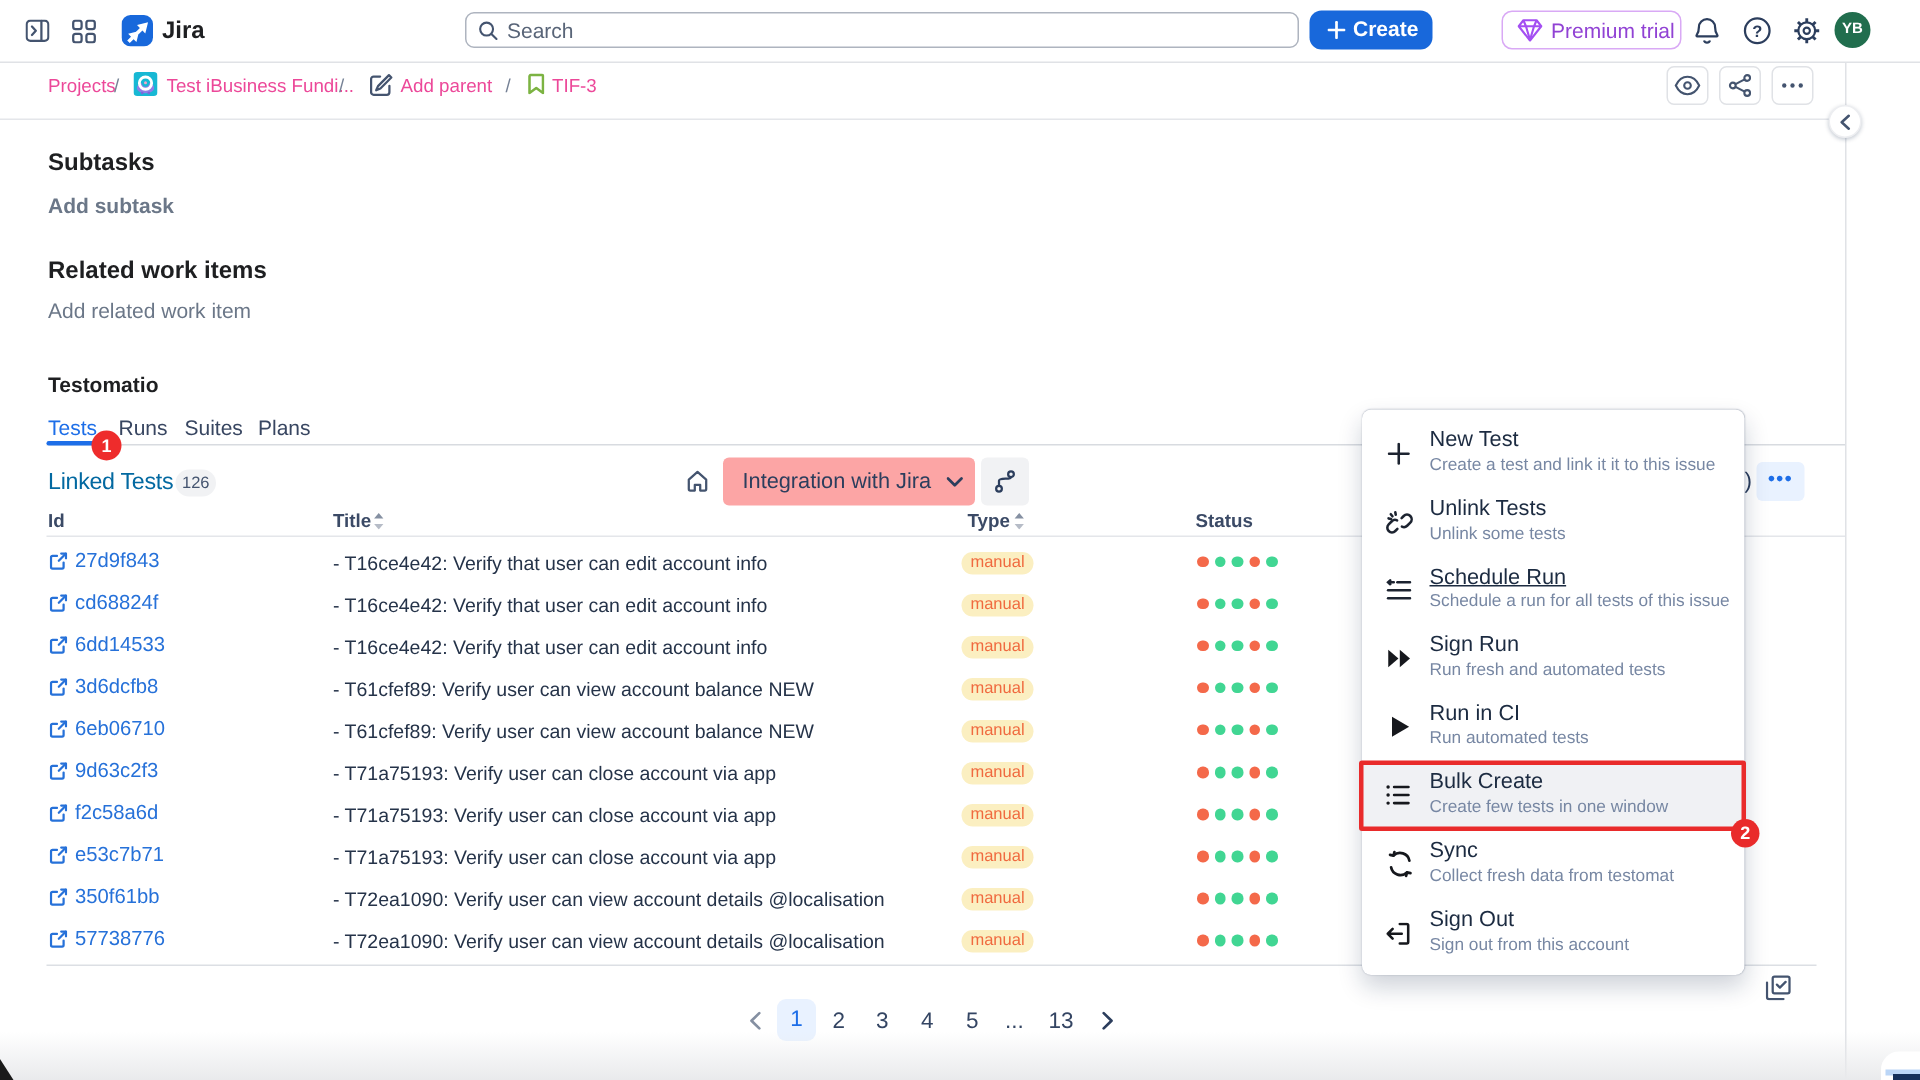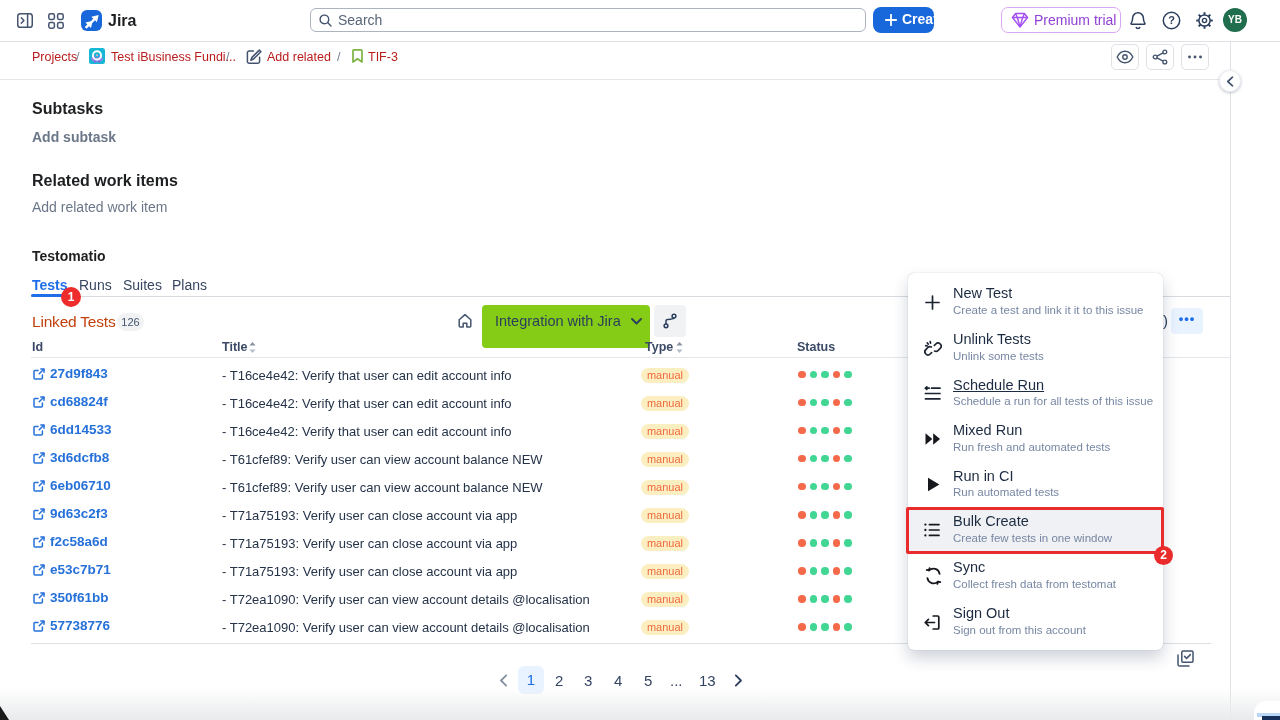--- a/index.html
+++ b/index.html
@@ -5,54 +5,54 @@
 * { margin:0; padding:0; box-sizing:border-box; }
 html,body { width:1280px; height:720px; overflow:hidden; }
 body { font-family:"Liberation Sans", sans-serif; background:#fff; position:relative; }
 svg { display:block; }
 .abs { position:absolute; }
 
 #nav { position:absolute; left:0; top:0; width:1280px; height:42px; background:#fff; border-bottom:1px solid #E0E2E6; }
 #brandtxt { position:absolute; left:108px; top:12px; font-size:16px; font-weight:bold; color:#1E1F21; }
 #search { position:absolute; left:310px; top:8px; width:556px; height:24px; border:1px solid #AEB4BF; border-radius:6px; }
 #search span { position:absolute; left:27px; top:3px; font-size:14px; color:#596578; }
-#createbtn { position:absolute; left:873px; top:7px; width:61px; height:26px; background:#1868DB; border-radius:8px; }
+#createbtn { position:absolute; left:873px; top:7px; width:82px; height:26px; background:#1868DB; border-radius:8px; }
 #createbtn span { position:absolute; left:29px; top:4px; color:#fff; font-size:14px; font-weight:bold; }
 #premium { position:absolute; left:1001px; top:7px; width:120px; height:26px; border:1px solid #D9A9F5; border-radius:7px; background:#fff; }
 #premium span { position:absolute; left:32px; top:4px; font-size:14px; font-weight:500; color:#9142D4; }
 #avatar { position:absolute; left:1223px; top:8px; width:24px; height:24px; border-radius:50%; background:#216E4E; color:#fff; font-size:10px; font-weight:bold; text-align:center; line-height:24px; }
 
 #crumbrow { position:absolute; left:0; top:42px; width:1231px; height:38px; border-bottom:1px solid #E4E6EA; background:#fff; }
-.crumb { position:absolute; top:50px; font-size:12.5px; color:#b91c1c; }
+.crumb { position:absolute; top:50px; font-size:12.5px; color:#ec4899; }
 .slash { color:#758195; }
 .iconbtn { position:absolute; top:44px; width:28px; height:26px; border:1px solid #E0E2E6; border-radius:5px; background:#fff; }
 .iconbtn svg { margin:4px auto 0; }
 #rightline { position:absolute; left:1230px; top:42px; width:1px; height:678px; background:#E0E2E6; }
 #collapsecirc { position:absolute; left:1219px; top:70px; width:22px; height:22px; background:#fff; border:1px solid #EDEEF1; border-radius:50%; box-shadow:0 1px 3px rgba(9,30,66,.25); z-index:5; }
 
 .h2 { position:absolute; left:32px; font-size:16px; font-weight:bold; color:#1E1F21; }
 .grayline { position:absolute; left:32px; font-size:14px; color:#6B7788; }
 .tab { position:absolute; top:277px; font-size:14px; color:#384661; }
 #tabline { position:absolute; left:31px; top:296px; width:1199px; height:1px; background:#D8DBE0; }
 #tabactive { position:absolute; left:31px; top:294px; width:33px; height:3px; background:#1D6EE8; border-radius:2px; }
 #badge1 { position:absolute; left:61px; top:287px; width:20px; height:20px; background:#EE2C2C; border-radius:50%; color:#fff; font-size:12px; font-weight:bold; text-align:center; line-height:20px; z-index:3; }
-#linkedtests { position:absolute; left:32px; top:313px; font-size:15.5px; font-weight:500; color:#c2410c; letter-spacing:-0.2px; }
+#linkedtests { position:absolute; left:32px; top:313px; font-size:15.5px; font-weight:500; color:#0369a1; letter-spacing:-0.2px; }
 #badge126 { position:absolute; left:117px; top:313px; width:27px; height:18px; background:#F1F2F4; border-radius:9px; color:#44546F; font-size:11px; text-align:center; line-height:18px; }
-#intdrop { position:absolute; left:482px; top:305px; width:168px; height:43px; background:#84cc16; border-radius:4px; }
+#intdrop { position:absolute; left:482px; top:305px; width:168px; height:32px; background:#fca5a5; border-radius:4px; }
 #intdrop span { position:absolute; left:13px; top:8px; font-size:14.5px; font-weight:500; color:#2C3E5D; }
 #branchbtn { position:absolute; left:654px; top:305px; width:32px; height:32px; background:#F1F2F4; border-radius:4px; }
 #parenbehind { position:absolute; left:1163px; top:312px; font-size:15px; color:#2C3E5D; }
 #bluedots { position:absolute; left:1171px; top:308px; width:32px; height:26px; background:#E9F2FF; border-radius:4px; color:#1D6EE8; font-weight:bold; font-size:13px; text-align:center; line-height:22px; letter-spacing:1px; }
 
 .th { position:absolute; top:340px; font-size:12.5px; font-weight:bold; color:#3B4A66; }
 #headline { position:absolute; left:31px; top:357px; width:1199px; height:1px; background:#E4E6EA; }
 #tablebottom { position:absolute; left:31px; top:643px; width:1180px; height:1px; background:#DCDFE4; }
 .row { position:absolute; left:0; width:1210px; height:28px; }
 .linkic { position:absolute; left:33px; top:7px; }
-.rowid { position:absolute; left:50px; top:5px; font-size:13.5px; font-weight:bold; color:#2671D9; }
+.rowid { position:absolute; left:50px; top:5px; font-size:13.5px; font-weight:normal; color:#2671D9; }
 .rowtitle { position:absolute; left:222px; top:7px; font-size:13px; color:#253349; }
 .manual { position:absolute; left:641px; top:7px; width:48px; height:15px; background:#FBEFC1; border-radius:8px; color:#F06A3F; font-size:11px; text-align:center; line-height:14px; }
 .dots { position:absolute; left:798px; top:10px; display:flex; gap:4px; }
 .dot { width:7.5px; height:7.5px; border-radius:50%; }
 .dr { background:#F4694A; } .dg { background:#41D693; }
 
 .pagnum { position:absolute; top:672px; font-size:15px; color:#344563; }
 #pg1 { position:absolute; left:518px; top:666px; width:26px; height:28px; background:#E9F2FF; border-radius:6px; color:#1D6EE8; font-size:15px; text-align:center; line-height:28px; }
 
 #menu { position:absolute; left:908px; top:273px; width:255px; height:377px; background:#fff; border-radius:6px; box-shadow:0 0 1px rgba(9,30,66,.3), 0 8px 16px rgba(9,30,66,.2); z-index:10; }
@@ -145,21 +145,21 @@
   <circle cx="8" cy="7.4" r="4.1" fill="none" stroke="#fff" stroke-width="1.9"></circle>
   <circle cx="8" cy="7.4" r="2.4" fill="#17B8D4"></circle>
   <circle cx="8" cy="7.2" r="1" fill="#F7A3C8"></circle>
 </svg>
 <span class="crumb" style="left:111px;">Test iBusiness Fundi...</span>
 <span class="crumb slash" style="left:226px;">/</span>
 <svg class="abs" style="left:246px; top:49px;" width="16" height="15" viewBox="0 0 16 15" fill="none" stroke="#44546F" stroke-width="1.5" stroke-linecap="round" stroke-linejoin="round">
   <path d="M13.3 1.1 l1.6 1.6 -7.3 7.3 -2.8 1.2 1.2 -2.8 z"></path>
   <path d="M13.6 8.2 v4.3 a1.7 1.7 0 0 1 -1.7 1.7 H3.1 a1.7 1.7 0 0 1 -1.7 -1.7 V3.7 A1.7 1.7 0 0 1 3.1 2 h4.3"></path>
 </svg>
-<span class="crumb" style="left:267px;">Add related</span>
+<span class="crumb" style="left:267px;">Add parent</span>
 <span class="crumb slash" style="left:337px;">/</span>
 <svg class="abs" style="left:352px; top:49px;" width="11" height="14" viewBox="0 0 11 14" fill="none" stroke="#7CB342" stroke-width="1.7" stroke-linejoin="round">
   <path d="M1 1.9 a1 1 0 0 1 1 -1 h7 a1 1 0 0 1 1 1 V13 L5.5 9.7 1 13 z"></path>
 </svg>
 <span class="crumb" style="left:368px;">TIF-3</span>
 <div class="iconbtn" style="left:1111px;">
   <svg width="18" height="16" viewBox="0 0 18 16" fill="none" stroke="#44546F" stroke-width="1.4">
     <path d="M1.2 8 C3 4.2 6 2.2 9 2.2 S15 4.2 16.8 8 C15 11.8 12 13.8 9 13.8 S3 11.8 1.2 8 Z"></path>
     <circle cx="9" cy="8" r="2.2"></circle>
   </svg>
@@ -186,21 +186,21 @@
     <path d="M6.5 1.2 L1.8 5.5 L6.5 9.8"></path>
   </svg>
 </div>
 
 <div class="h2" style="top:100px;">Subtasks</div>
 <div class="grayline" style="top:129px;font-weight:bold;">Add subtask</div>
 <div class="h2" style="top:172px;">Related work items</div>
 <div class="grayline" style="top:199px;">Add related work item</div>
 <div class="h2" style="top:248px; font-size:14px;">Testomatio</div>
 
-<span class="tab" style="left:32px; color:#1D6EE8; font-weight:700;">Tests</span>
+<span class="tab" style="left:32px; color:#1D6EE8; font-weight:400;">Tests</span>
 <span class="tab" style="left:79px;">Runs</span>
 <span class="tab" style="left:123px;">Suites</span>
 <span class="tab" style="left:172px;">Plans</span>
 <div id="tabline"></div>
 <div id="tabactive"></div>
 <div id="badge1">1</div>
 
 <div id="linkedtests">Linked Tests</div>
 <div id="badge126">126</div>
 <svg class="abs" style="left:457px; top:313px;" width="16" height="16" viewBox="0 0 16 16" fill="none" stroke="#44546F" stroke-width="1.5" stroke-linejoin="round">
@@ -454,21 +454,21 @@
     <line x1="1.4" y1="7.5" x2="16" y2="7.5"></line>
     <line x1="1.4" y1="12.8" x2="16" y2="12.8"></line>
   </svg>
   <span class="mi-title" style="top:103.5px;text-decoration:underline;">Schedule Run</span>
   <span class="mi-sub" style="top:122px;">Schedule a run for all tests of this issue</span>
 
   <svg class="mi-icon" style="top:159px;" width="18" height="14" viewBox="0 0 18 14" fill="#16181D">
     <path d="M1.5 1.2 L8.3 7 L1.5 12.8 Z"></path>
       <path d="M9.2 1.2 L16 7 L9.2 12.8 Z"></path>
   </svg>
-  <span class="mi-title" style="top:149px;">Mixed Run</span>
+  <span class="mi-title" style="top:149px;">Sign Run</span>
   <span class="mi-sub" style="top:167.5px;">Run fresh and automated tests</span>
 
   <svg class="mi-icon" style="top:204px; left:19px;" width="13" height="15" viewBox="0 0 13 15" fill="#16181D">
     <path d="M1 0.8 L12.4 7.5 L1 14.2 Z"></path>
   </svg>
   <span class="mi-title" style="top:194.5px;">Run in CI</span>
   <span class="mi-sub" style="top:212.5px;">Run automated tests</span>
 
   <svg class="mi-icon" style="top:250px;" width="16" height="14" viewBox="0 0 16 14" fill="#16181D" stroke="#16181D" stroke-width="1.7" stroke-linecap="round">
     <circle cx="1.4" cy="1.6" r="1.15" stroke="none"></circle>

